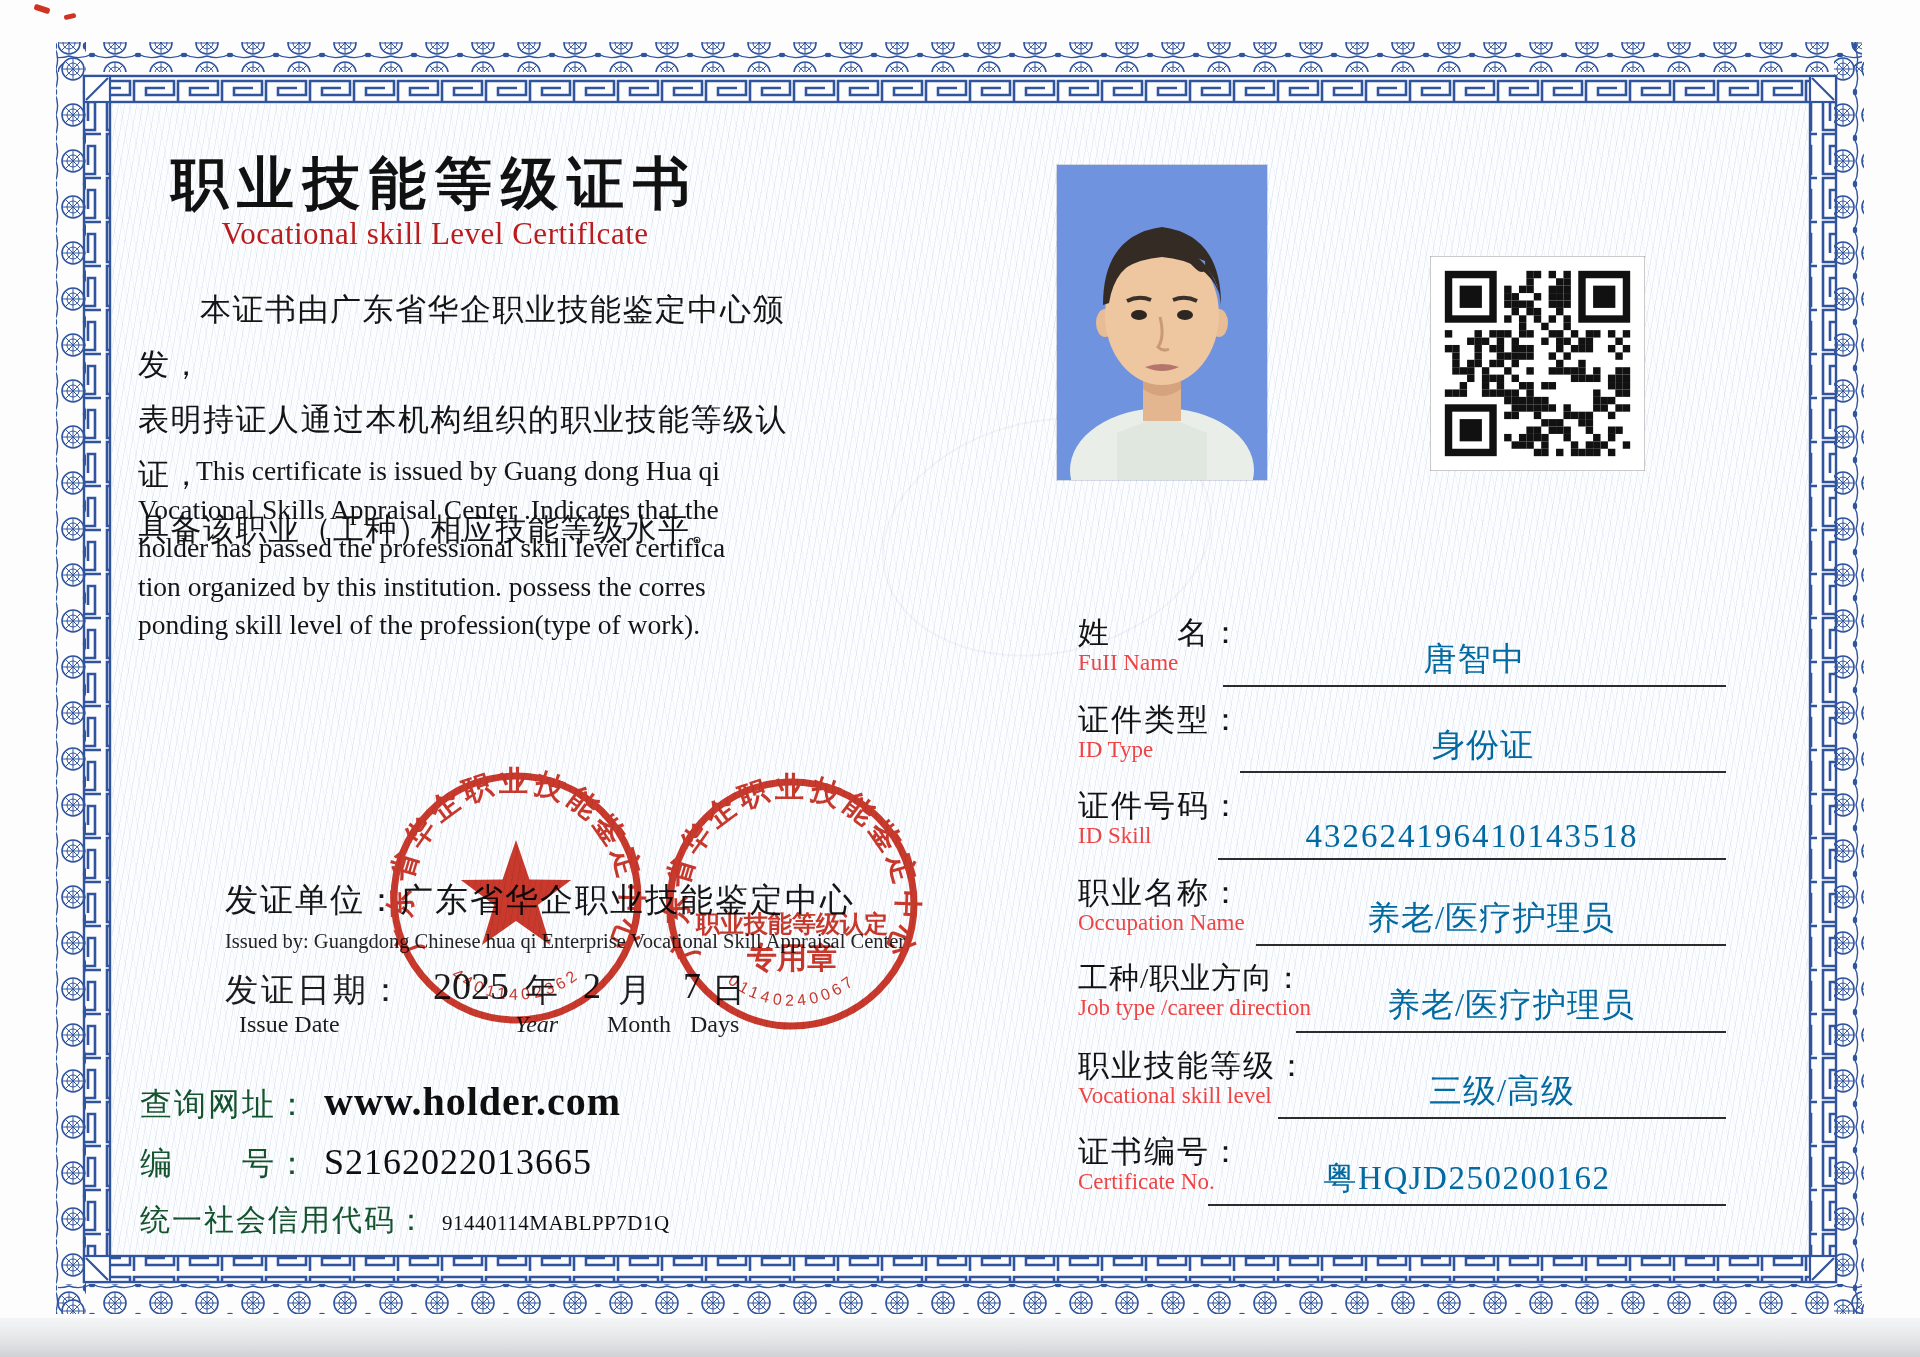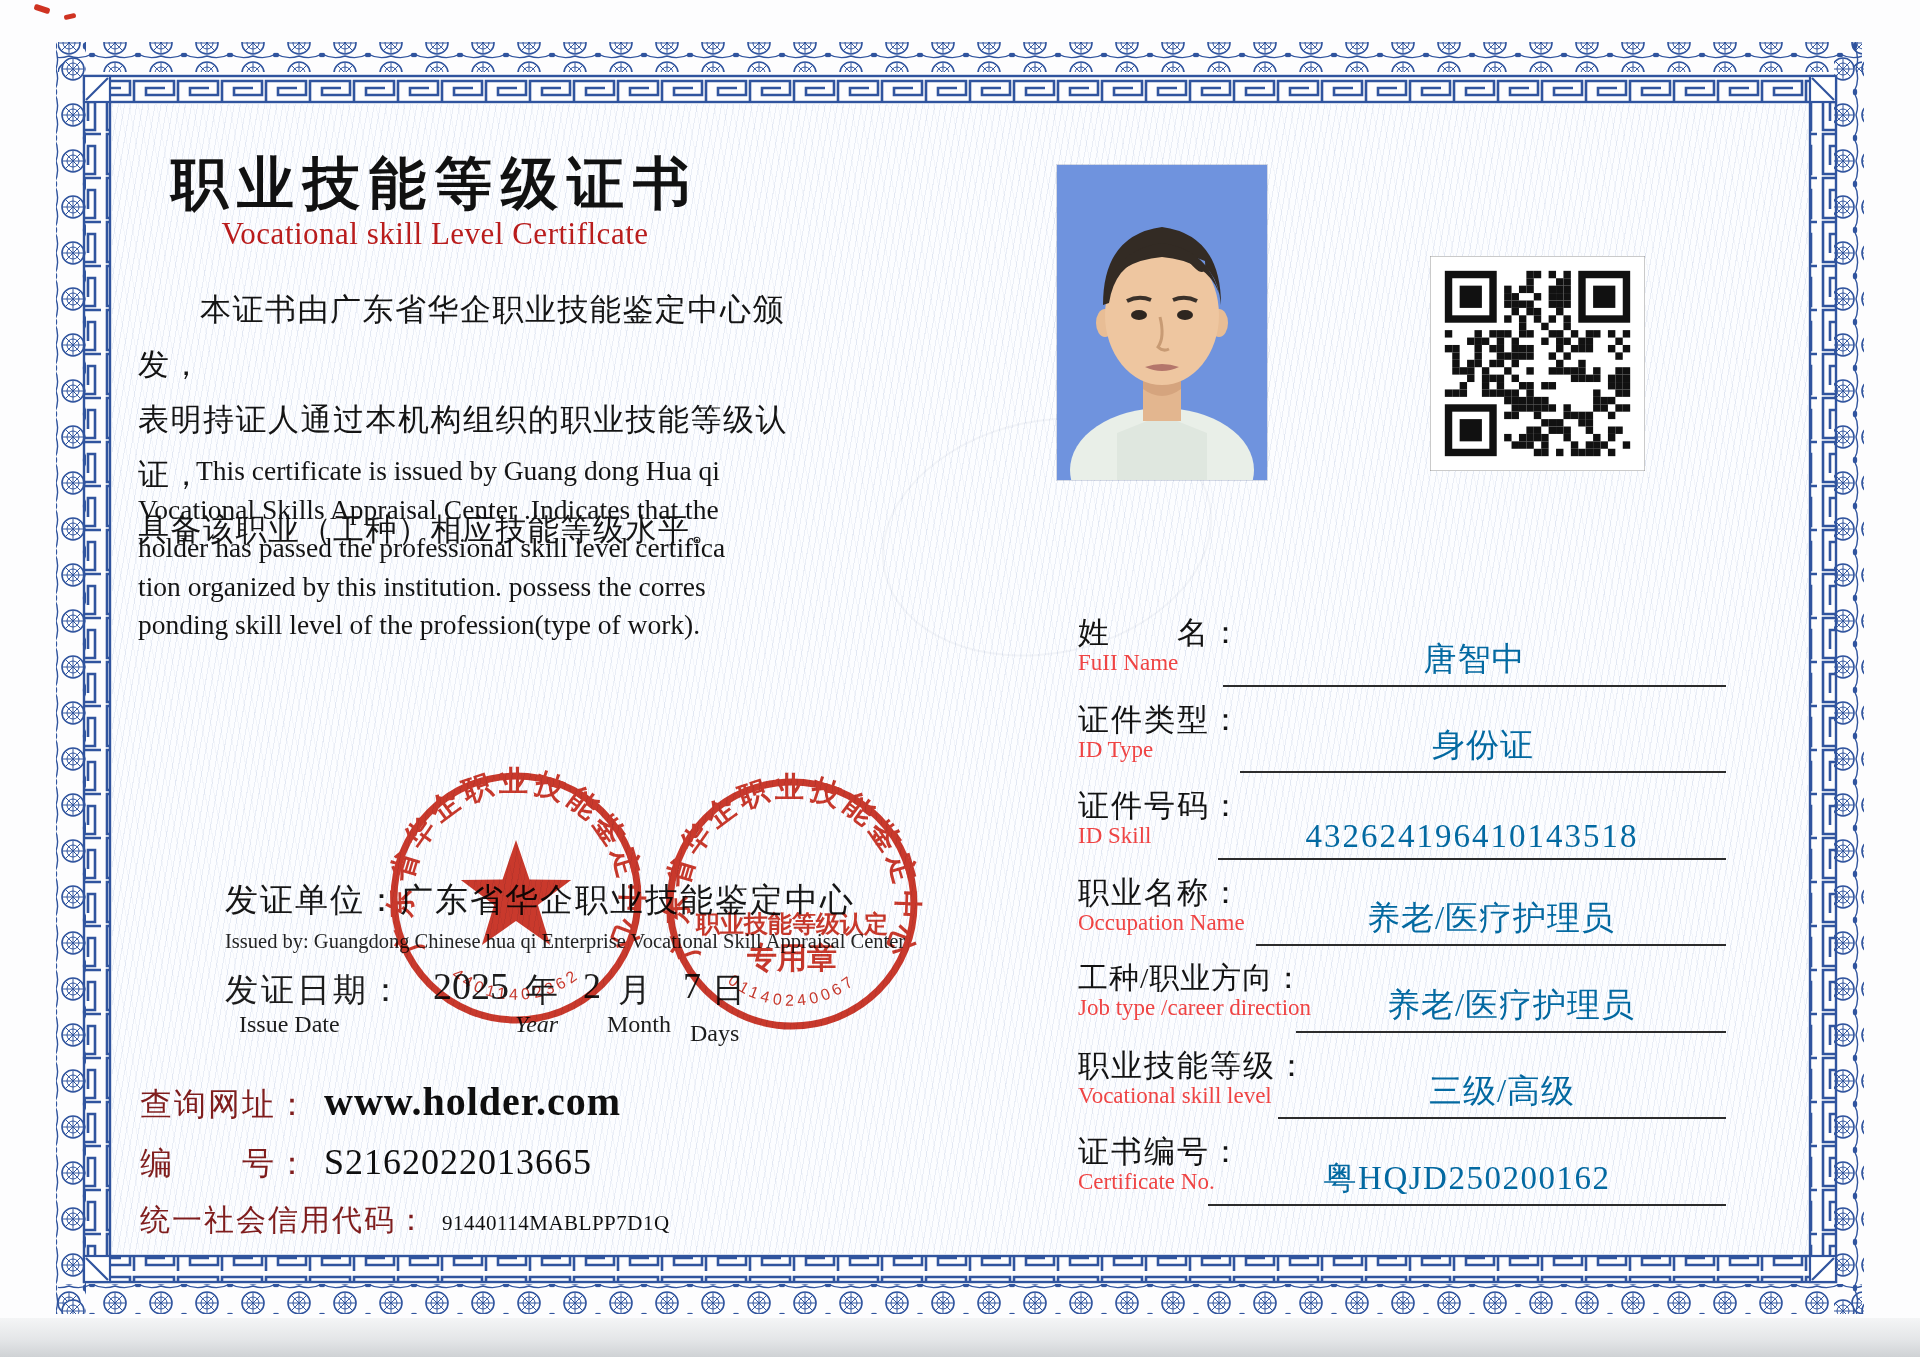--- a/index.html
+++ b/index.html
@@ -39,25 +39,25 @@
   .date-area span{position:absolute;white-space:nowrap;}
   .d-label{left:0;top:0;letter-spacing:3px;}
   .d-label-en{left:14px;top:43px;font-size:24px;}
   .d-year{left:208px;top:-4px;font-size:38px;}
   .d-year-en{left:290px;top:43px;font-size:24px;font-style:italic;}
   .d-year-u{left:300px;top:0;}
   .d-month{left:358px;top:-3px;font-size:36px;}
   .d-month-en{left:382px;top:43px;font-size:24px;}
   .d-month-u{left:393px;top:0;}
   .d-day{left:458px;top:-3px;font-size:36px;}
-  .d-day-en{left:465px;top:43px;font-size:24px;margin-top:9px;}
+  .d-day-en{left:465px;top:43px;font-size:24px;}
   .d-day-u{left:487px;top:0;}
   .footer-rows{left:140px;top:1078px;width:720px;}
   .footer-row{display:flex;align-items:baseline;margin-bottom:14px;white-space:nowrap;}
-  .footer-row .fl{font-size:32px;letter-spacing:2px;color:#7f1d1d;font-family:Liberation Mono, monospace;}
+  .footer-row .fl{font-size:32px;letter-spacing:2px;color:#14532d;font-family:Liberation Mono, monospace;}
   .footer-row .fv{font-size:38px;margin-left:14px;color:#0f0f0f;}
   .footer-row:nth-child(1) .fv{font-weight:bold;letter-spacing:1px;font-size:40px;}
   .footer-row:nth-child(2) .fv{font-size:36px;letter-spacing:1px;}
   .footer-row:nth-child(3) .fl{font-size:30px;}
   .footer-row:nth-child(3) .fv{font-size:21px;letter-spacing:.5px;}
   
   .photo{left:1057px;top:165px;width:210px;height:315px;box-shadow:0 0 0 1px rgba(90,110,150,.25);}
   .qr{left:1430px;top:256px;width:215px;height:215px;}
   .fields{left:1078px;top:612px;width:650px;}
   .f-row{position:relative;height:86.5px;}

